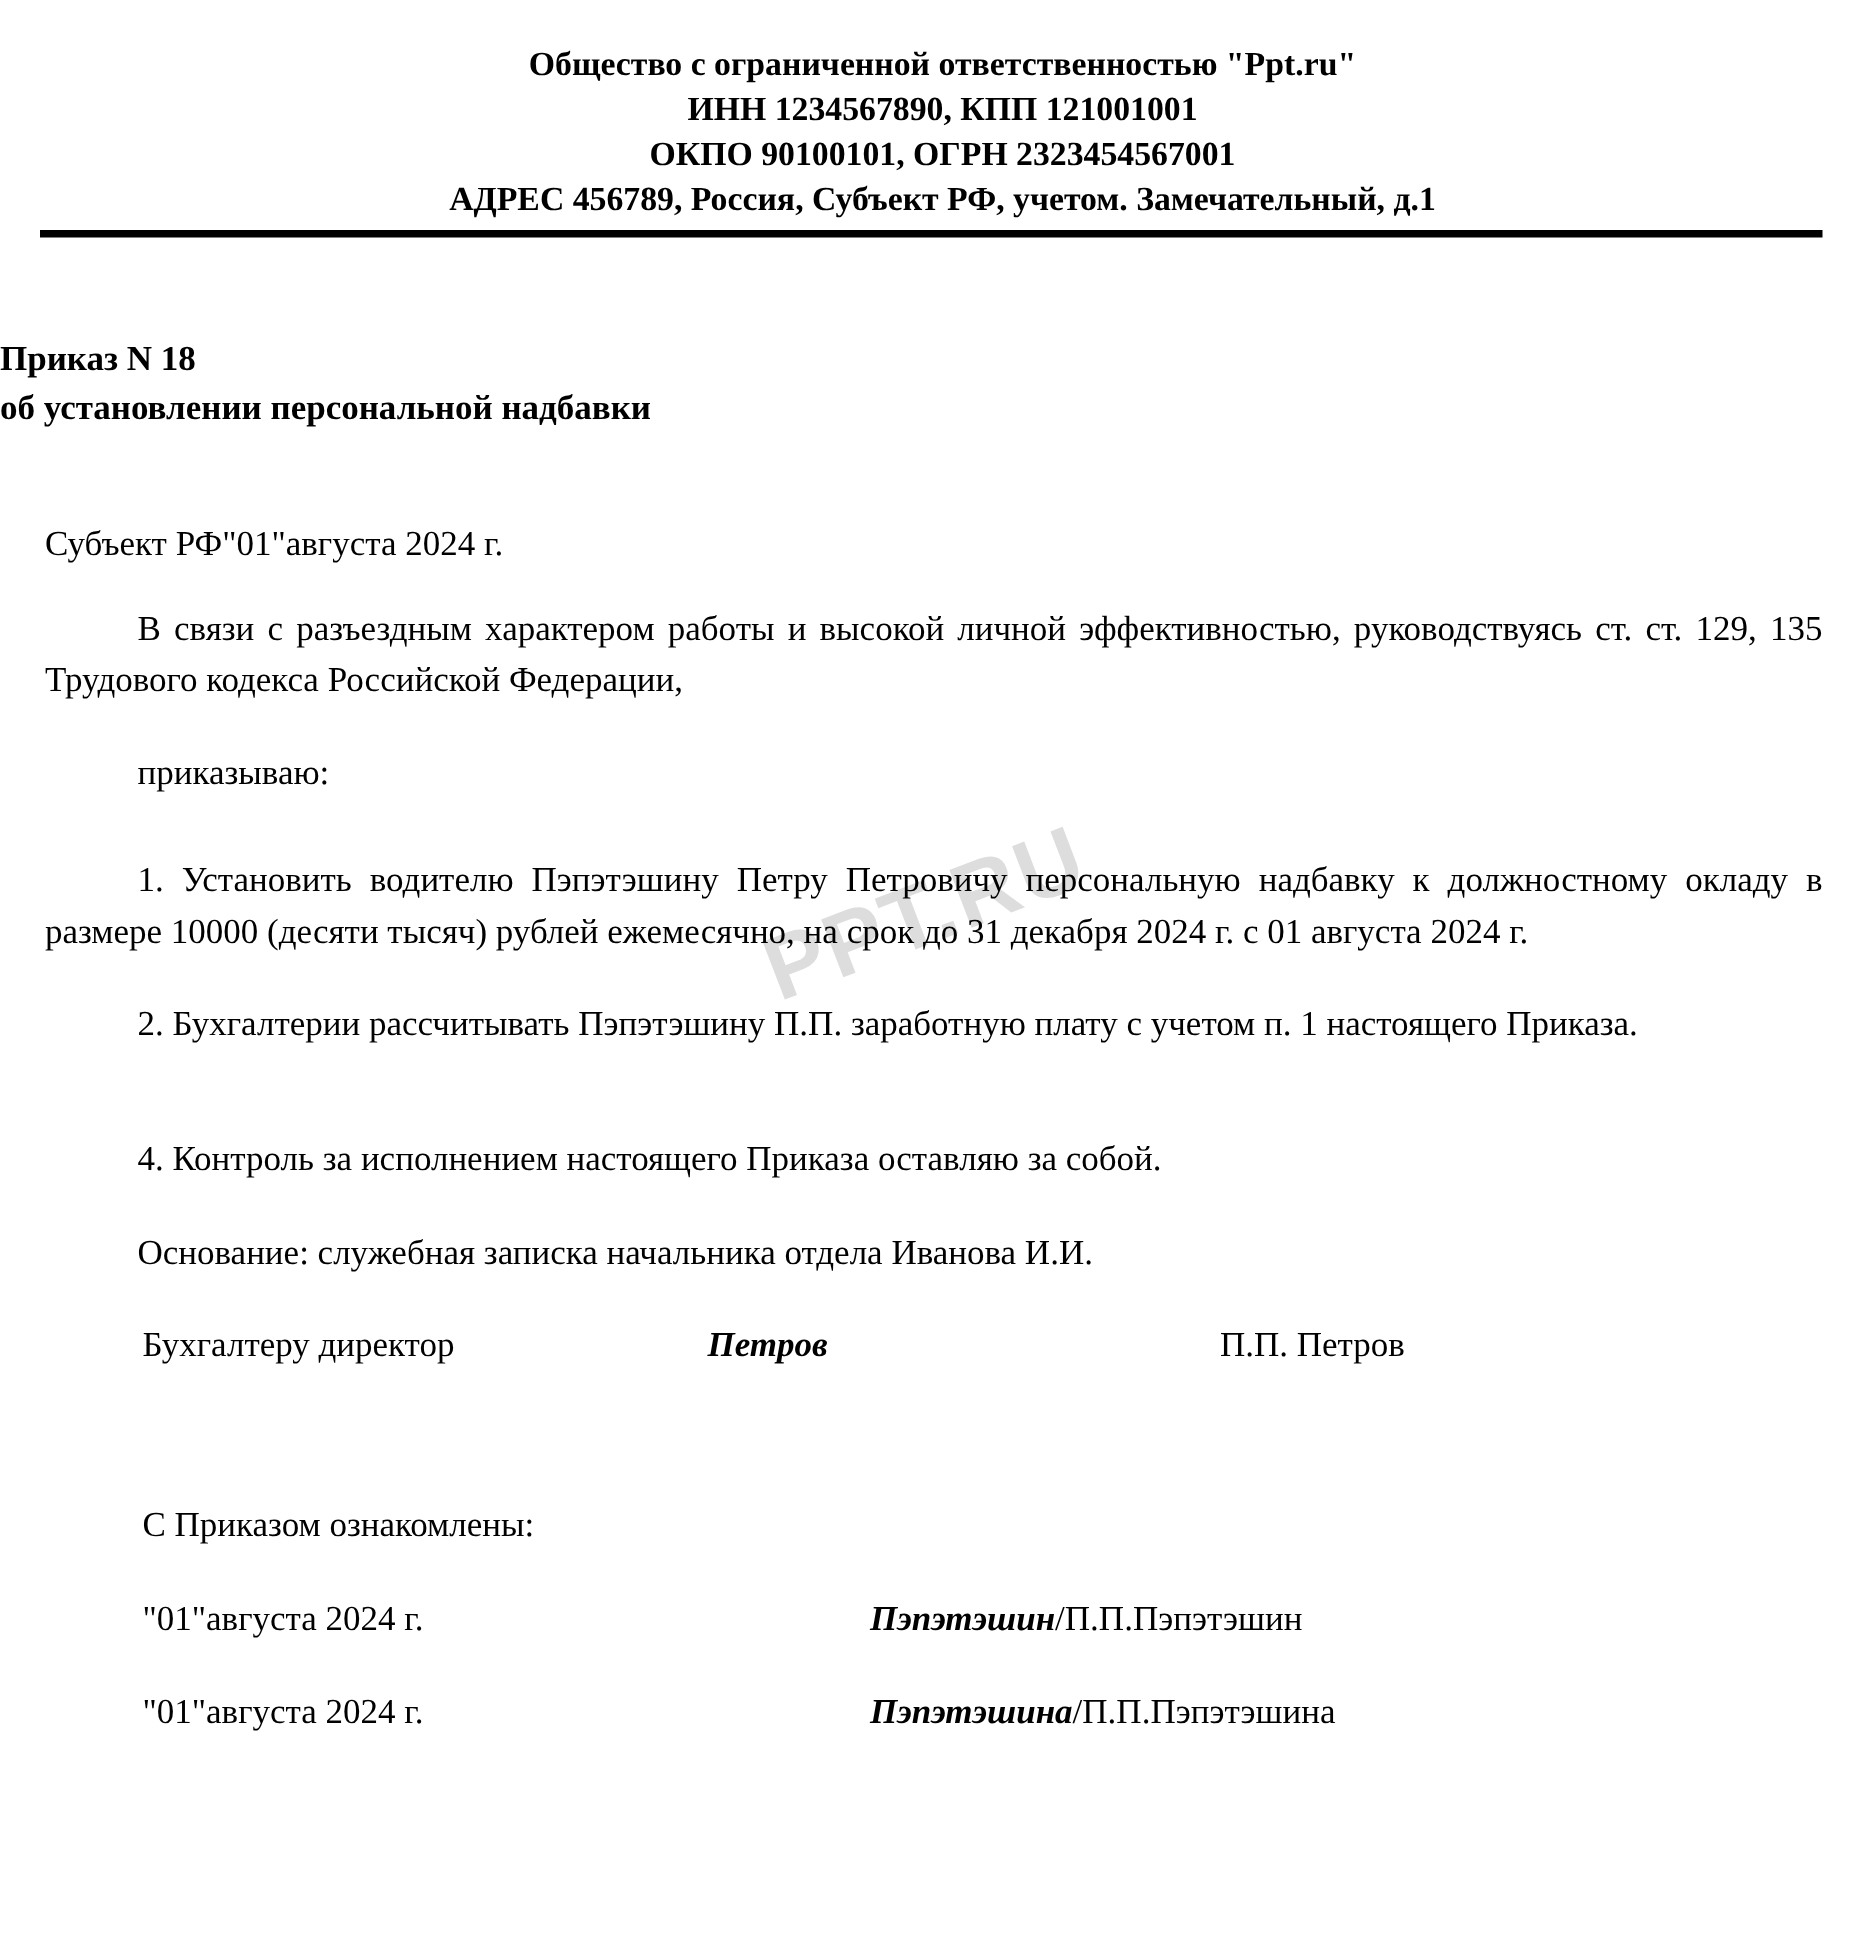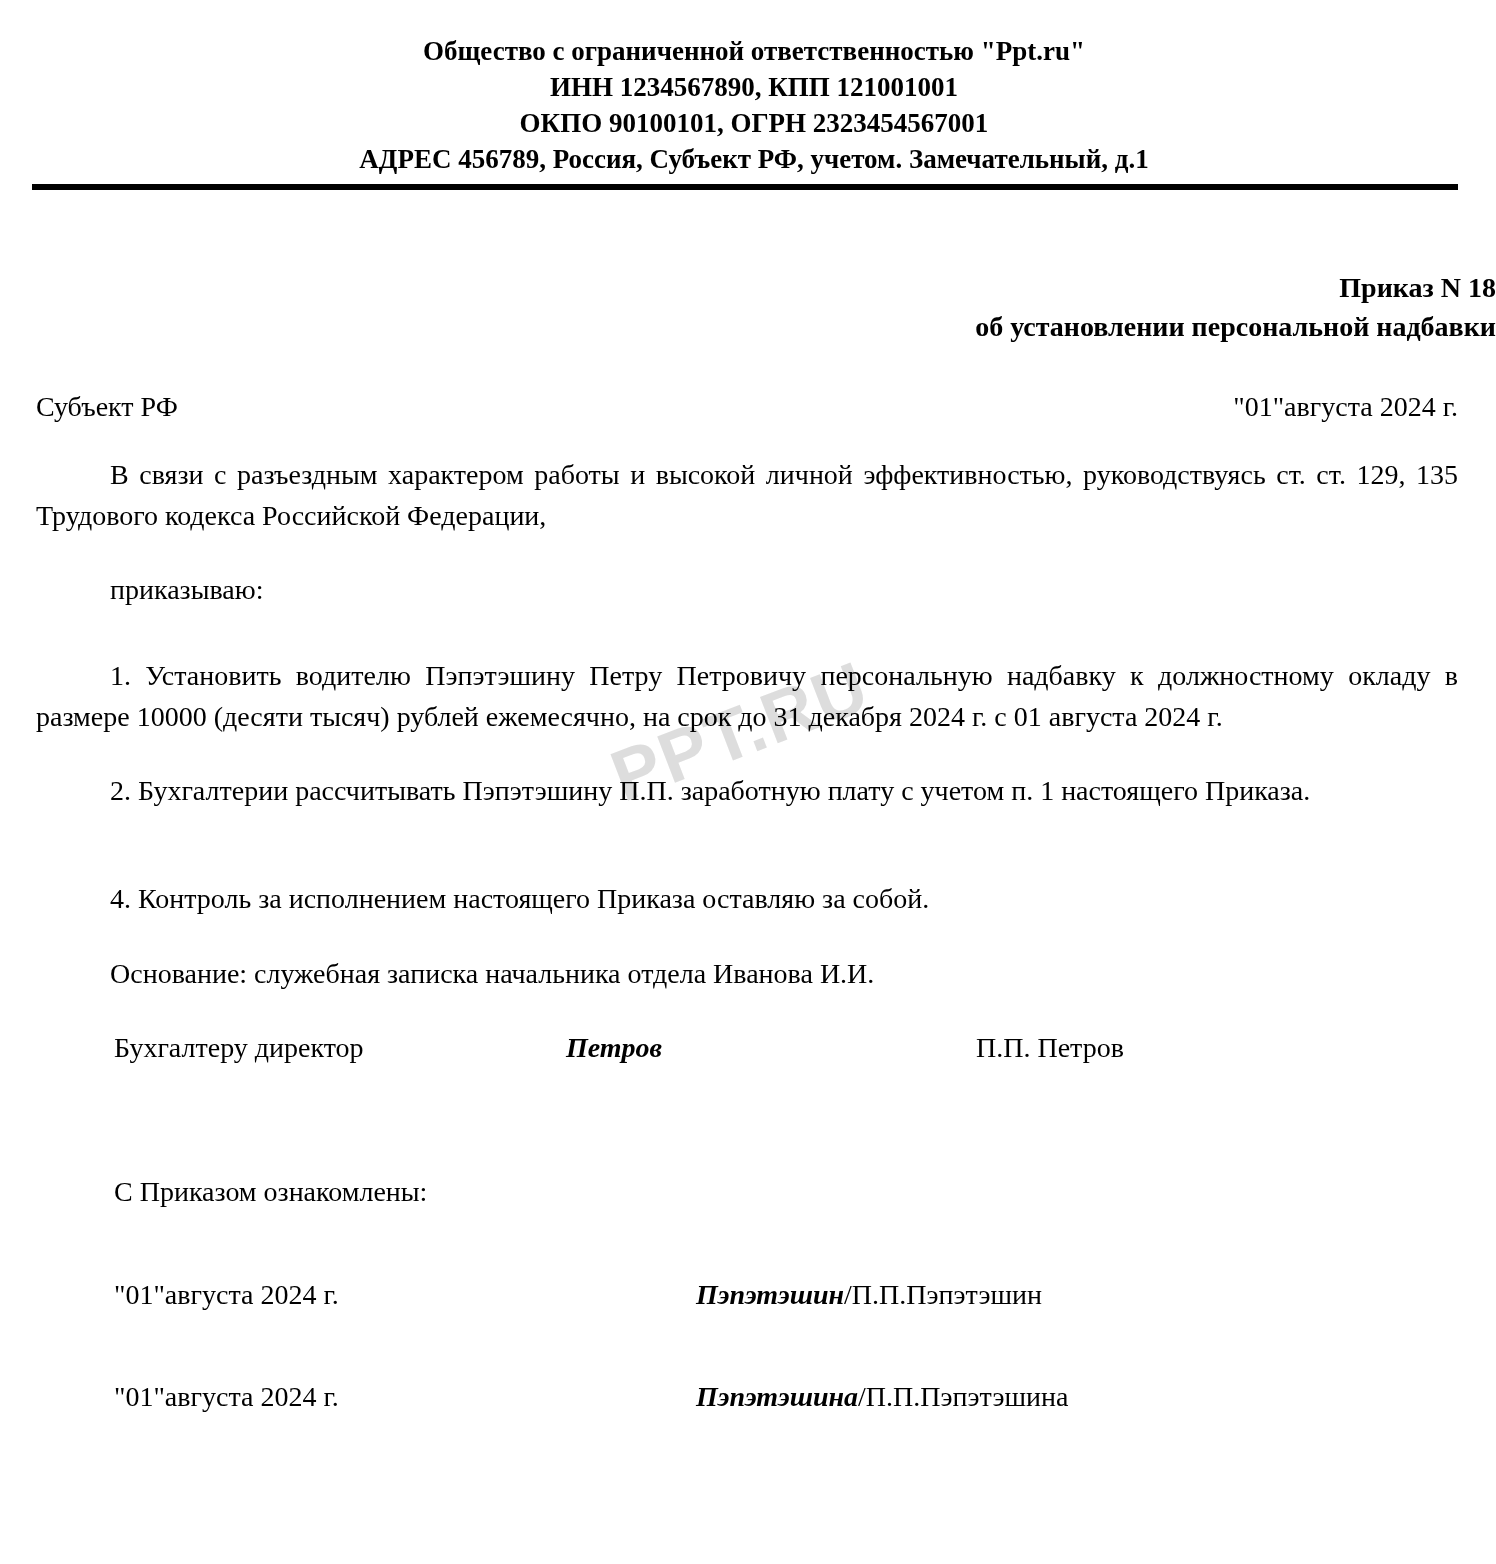--- a/index.html
+++ b/index.html
@@ -61,41 +61,40 @@
     z-index: 2;
     margin: 6px 38px 0 32px;
     height: 6px;
     background: #000000;
   }
 
   
   .doc-title {
     position: relative;
     z-index: 2;
-    text-align: right;
+    text-align: left;
     font-weight: 700;
     font-size: 28px;
     line-height: 1.42;
     margin-top: 78px;
   }
 
   
   .body-area {
     position: relative;
     z-index: 2;
     margin: 0 38px 0 36px;
     font-size: 28px;
     line-height: 1.44;
   }
 
   .place-date {
     display: flex;
-    justify-content: space-between;
     align-items: baseline;
-    margin-top: 40px;
+    margin-top: 69px;
   }
 
   p.para {
     margin: 0;
     text-align: justify;
     text-justify: inter-word;
     text-indent: 74px;
   }
   p.para.no-indent { text-indent: 0; }
 
@@ -118,21 +117,21 @@
     font-style: italic;
     font-weight: 700;
   }
 
   .ack-row {
     display: flex;
     align-items: baseline;
     text-indent: 0;
   }
   .ack-row .col-date { width: 660px; flex: 0 0 660px; padding-left: 78px; box-sizing: border-box; }
-  .ack-row .col-who  { flex: 1 1 auto; margin-top: 28px; }
+  .ack-row .col-who  { flex: 1 1 auto; }
 
   .indent-line { padding-left: 78px; }
 </style>
 </head>
 <body>
 
 <div class="page">
 
   <div class="watermark">PPT.RU</div>
 

